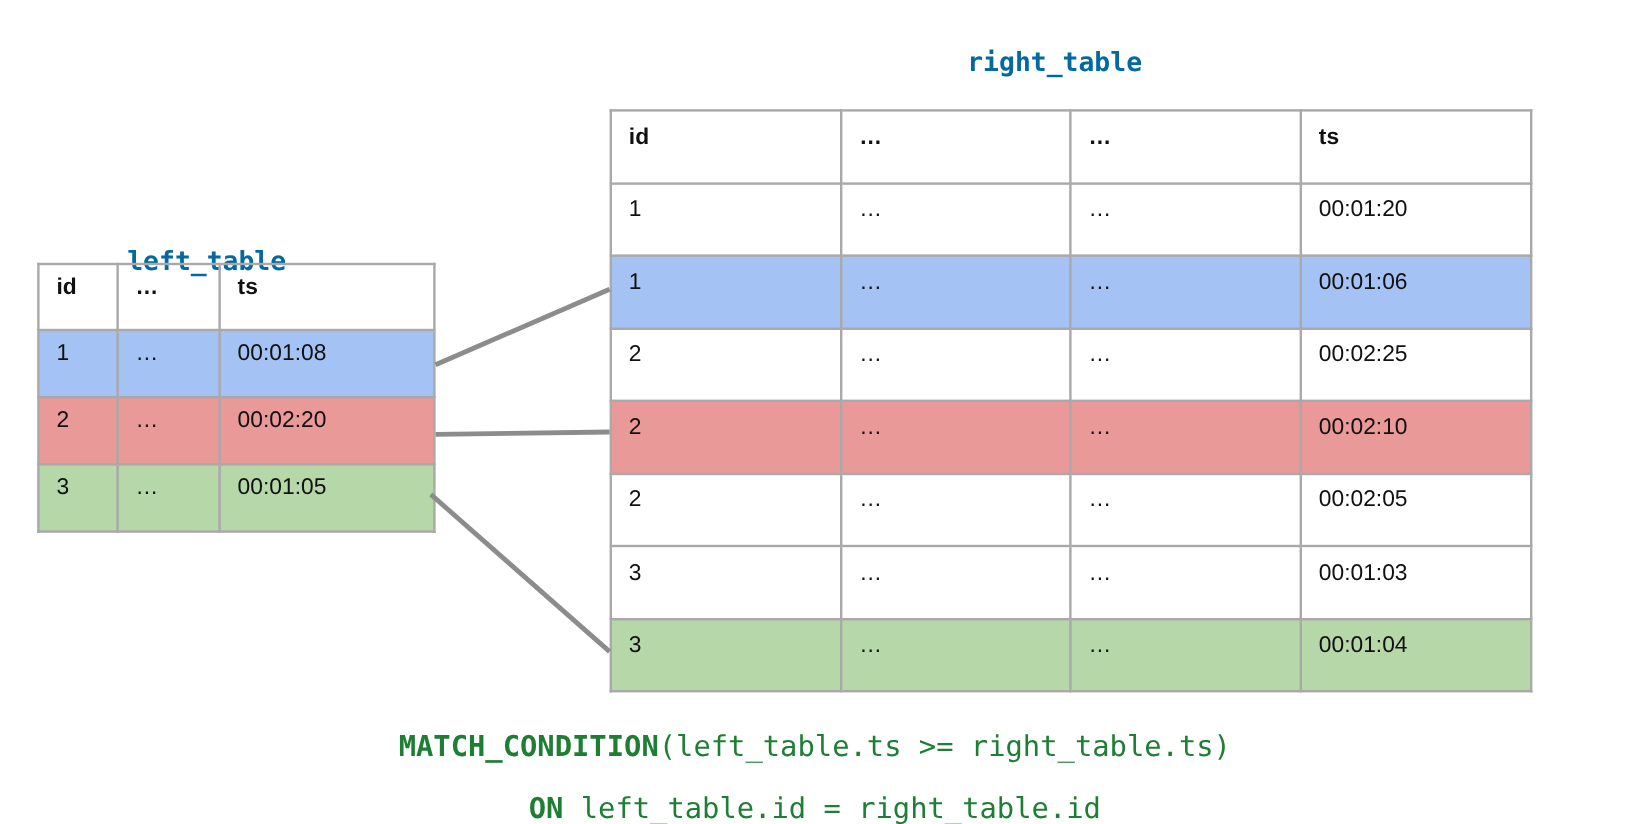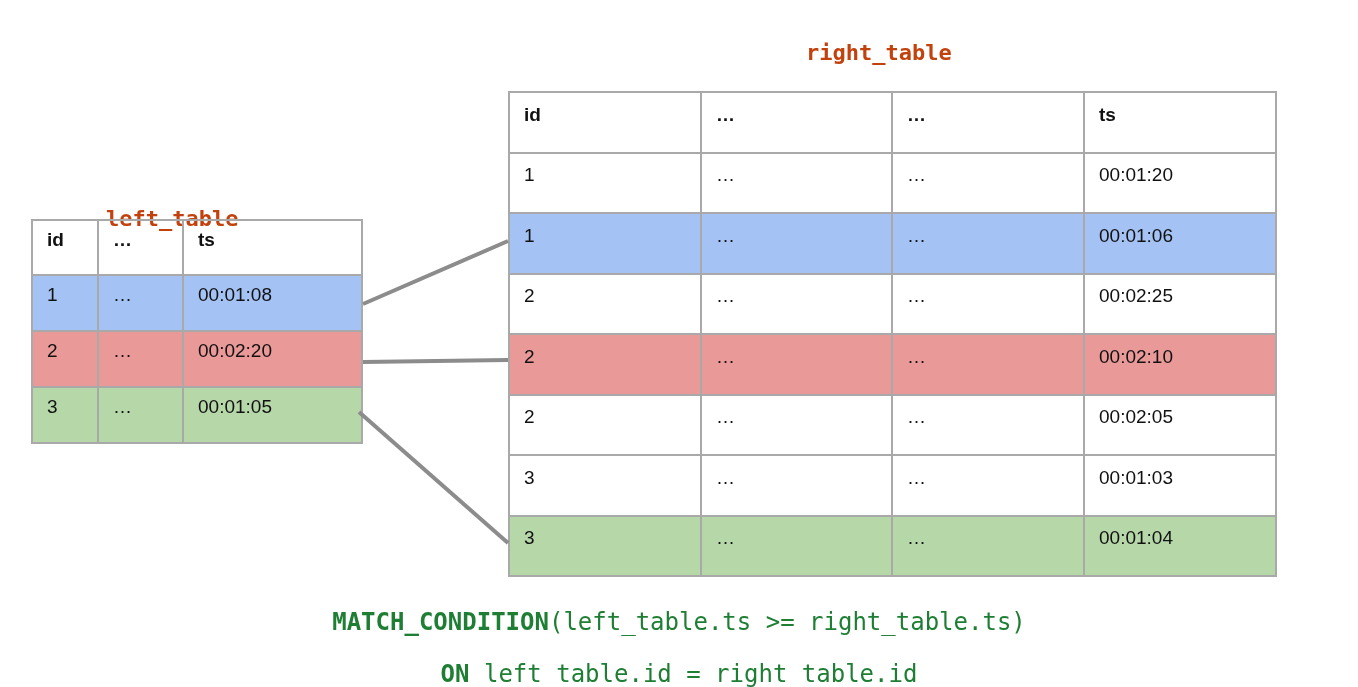--- a/index.html
+++ b/index.html
@@ -1,17 +1,17 @@
 <!DOCTYPE html>
 <html><head>
 <meta charset="utf-8">
 <style>
   html, body { margin:0; padding:0; background:#ffffff; }
   body { width:1358px; height:687px; position:relative; overflow:hidden; font-family:"Liberation Sans", sans-serif; }
-  .title { position:absolute; font-family:"DejaVu Sans Mono", monospace; font-weight:bold; font-size:22px; color:#c2410c; }
+  .title { position:absolute; font-family:"DejaVu Sans Mono", monospace; font-weight:bold; font-size:22px; color:#0369a1; }
   table { position:absolute; border-collapse:collapse; }
   td { border:2px solid #a9a9a9; font-size:19px; color:#111; padding:0 0 16px 14px; vertical-align:middle; }
   .hdr td { font-weight:bold; }
   .blue td { background:#a4c2f4; }
   .red td { background:#ea9999; }
   .green td { background:#b6d7a8; }
   svg.lines { position:absolute; left:0; top:0; }
   .code { position:absolute; left:0; width:1358px; text-align:center; font-family:"DejaVu Sans Mono", monospace; font-size:24px; color:#1e7e34; }
   .kw { font-weight:bold;margin-top:44px; }
 </style>

